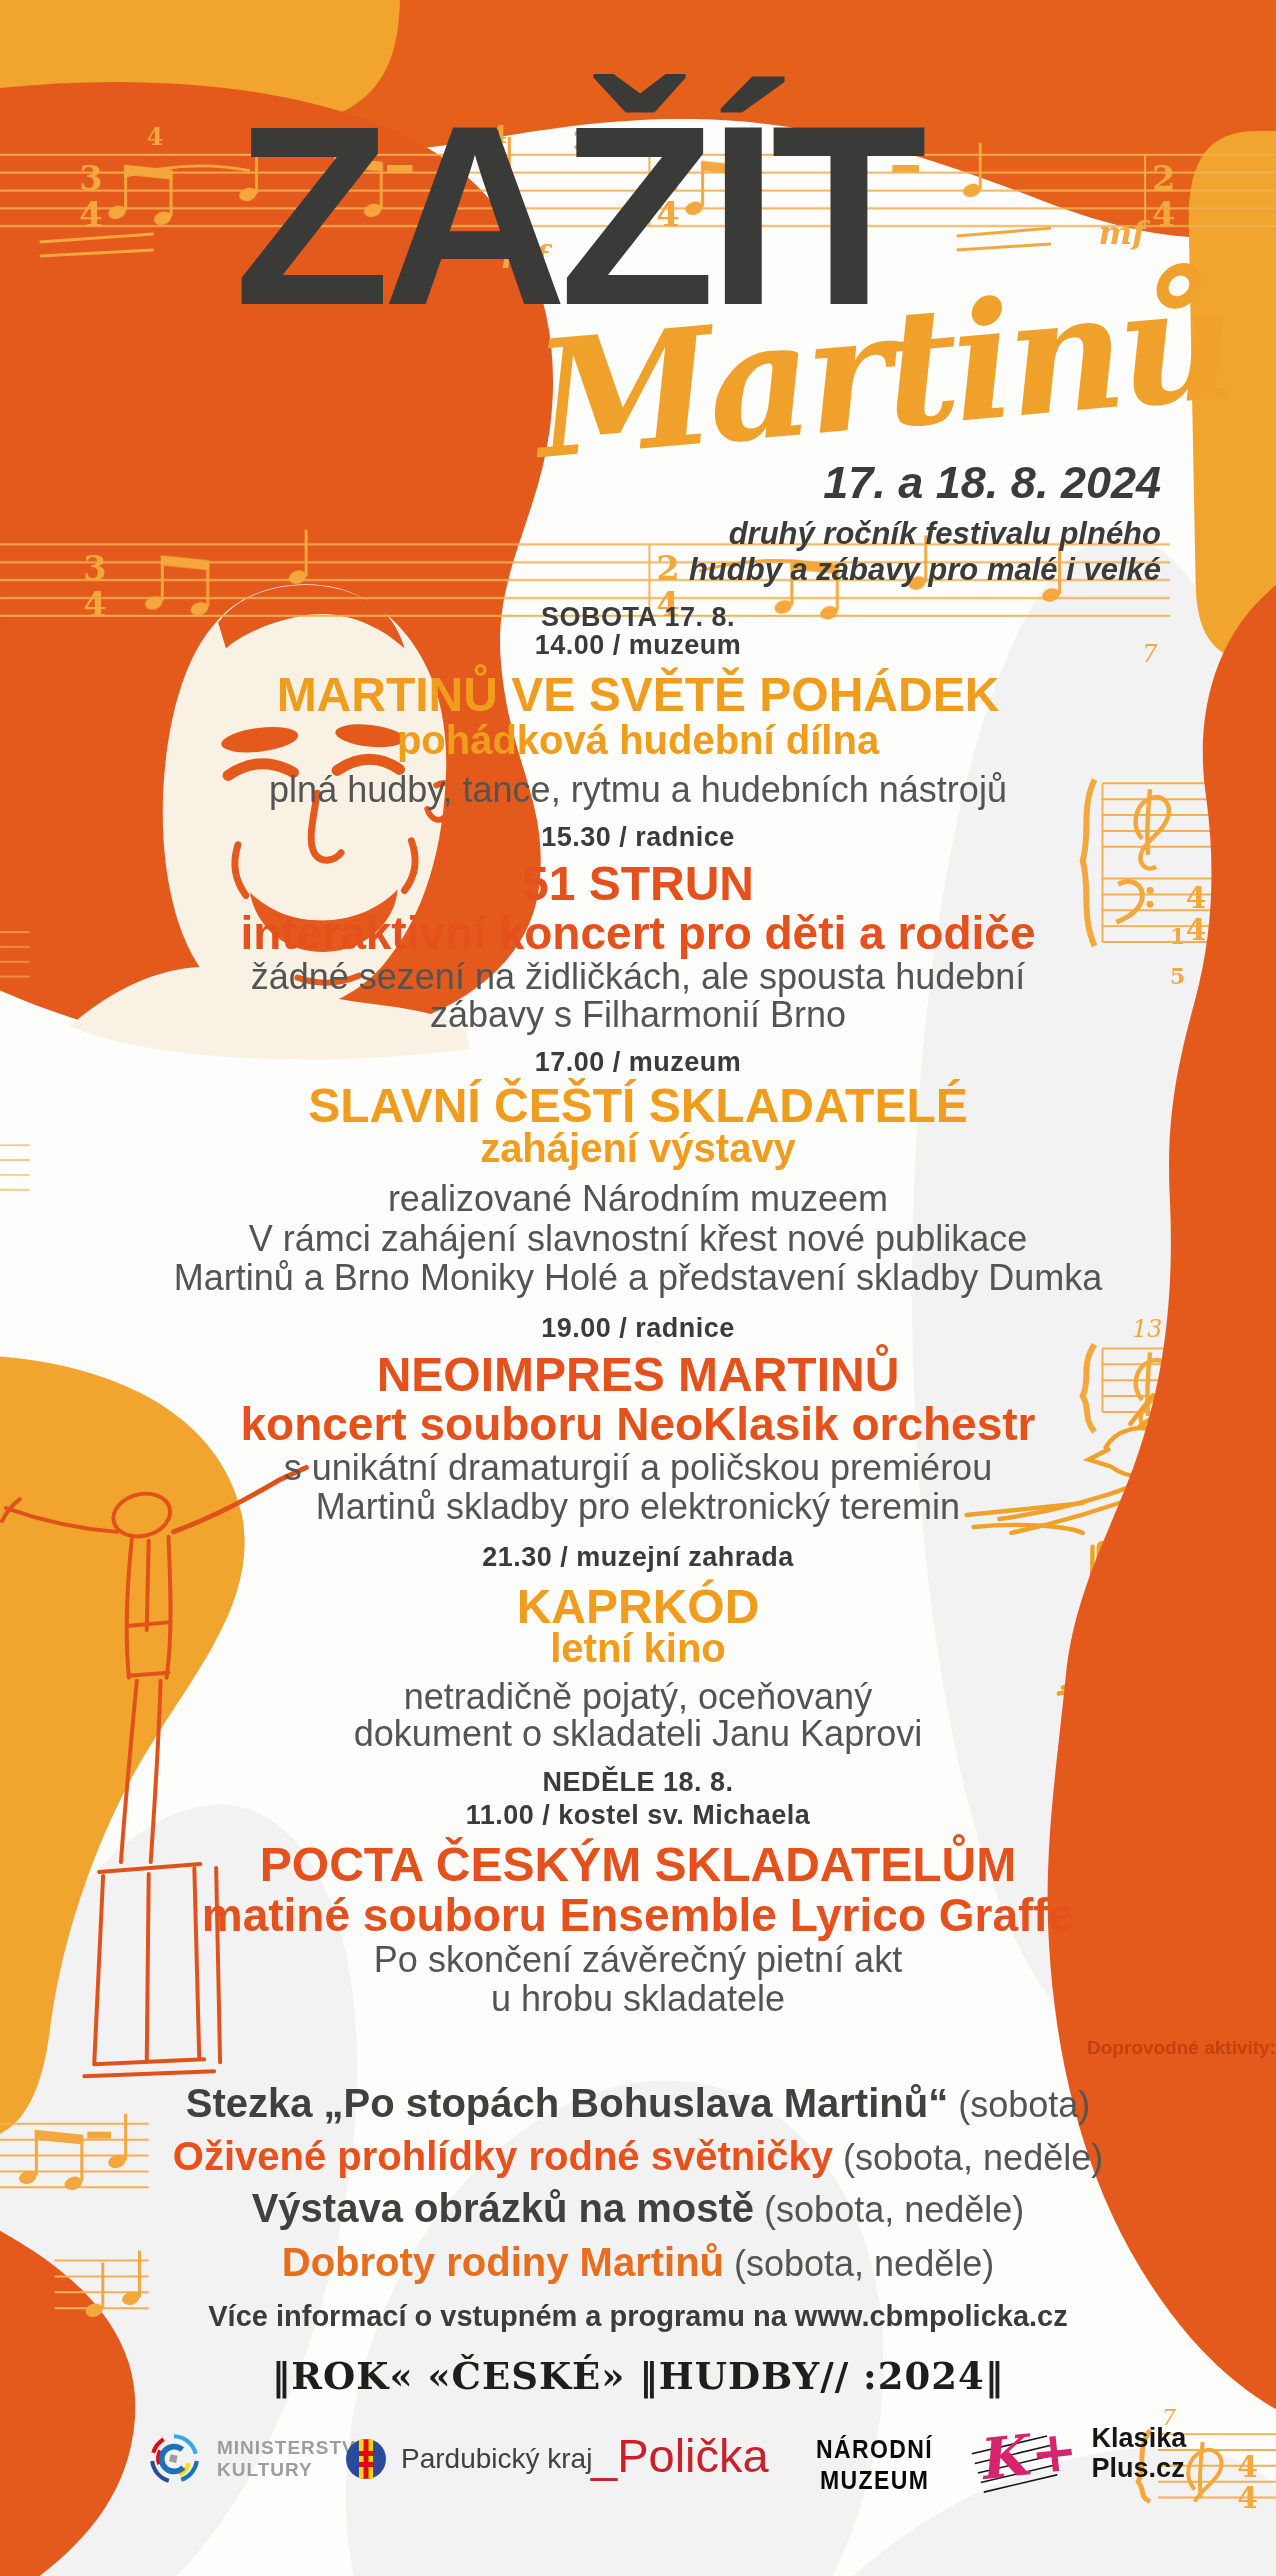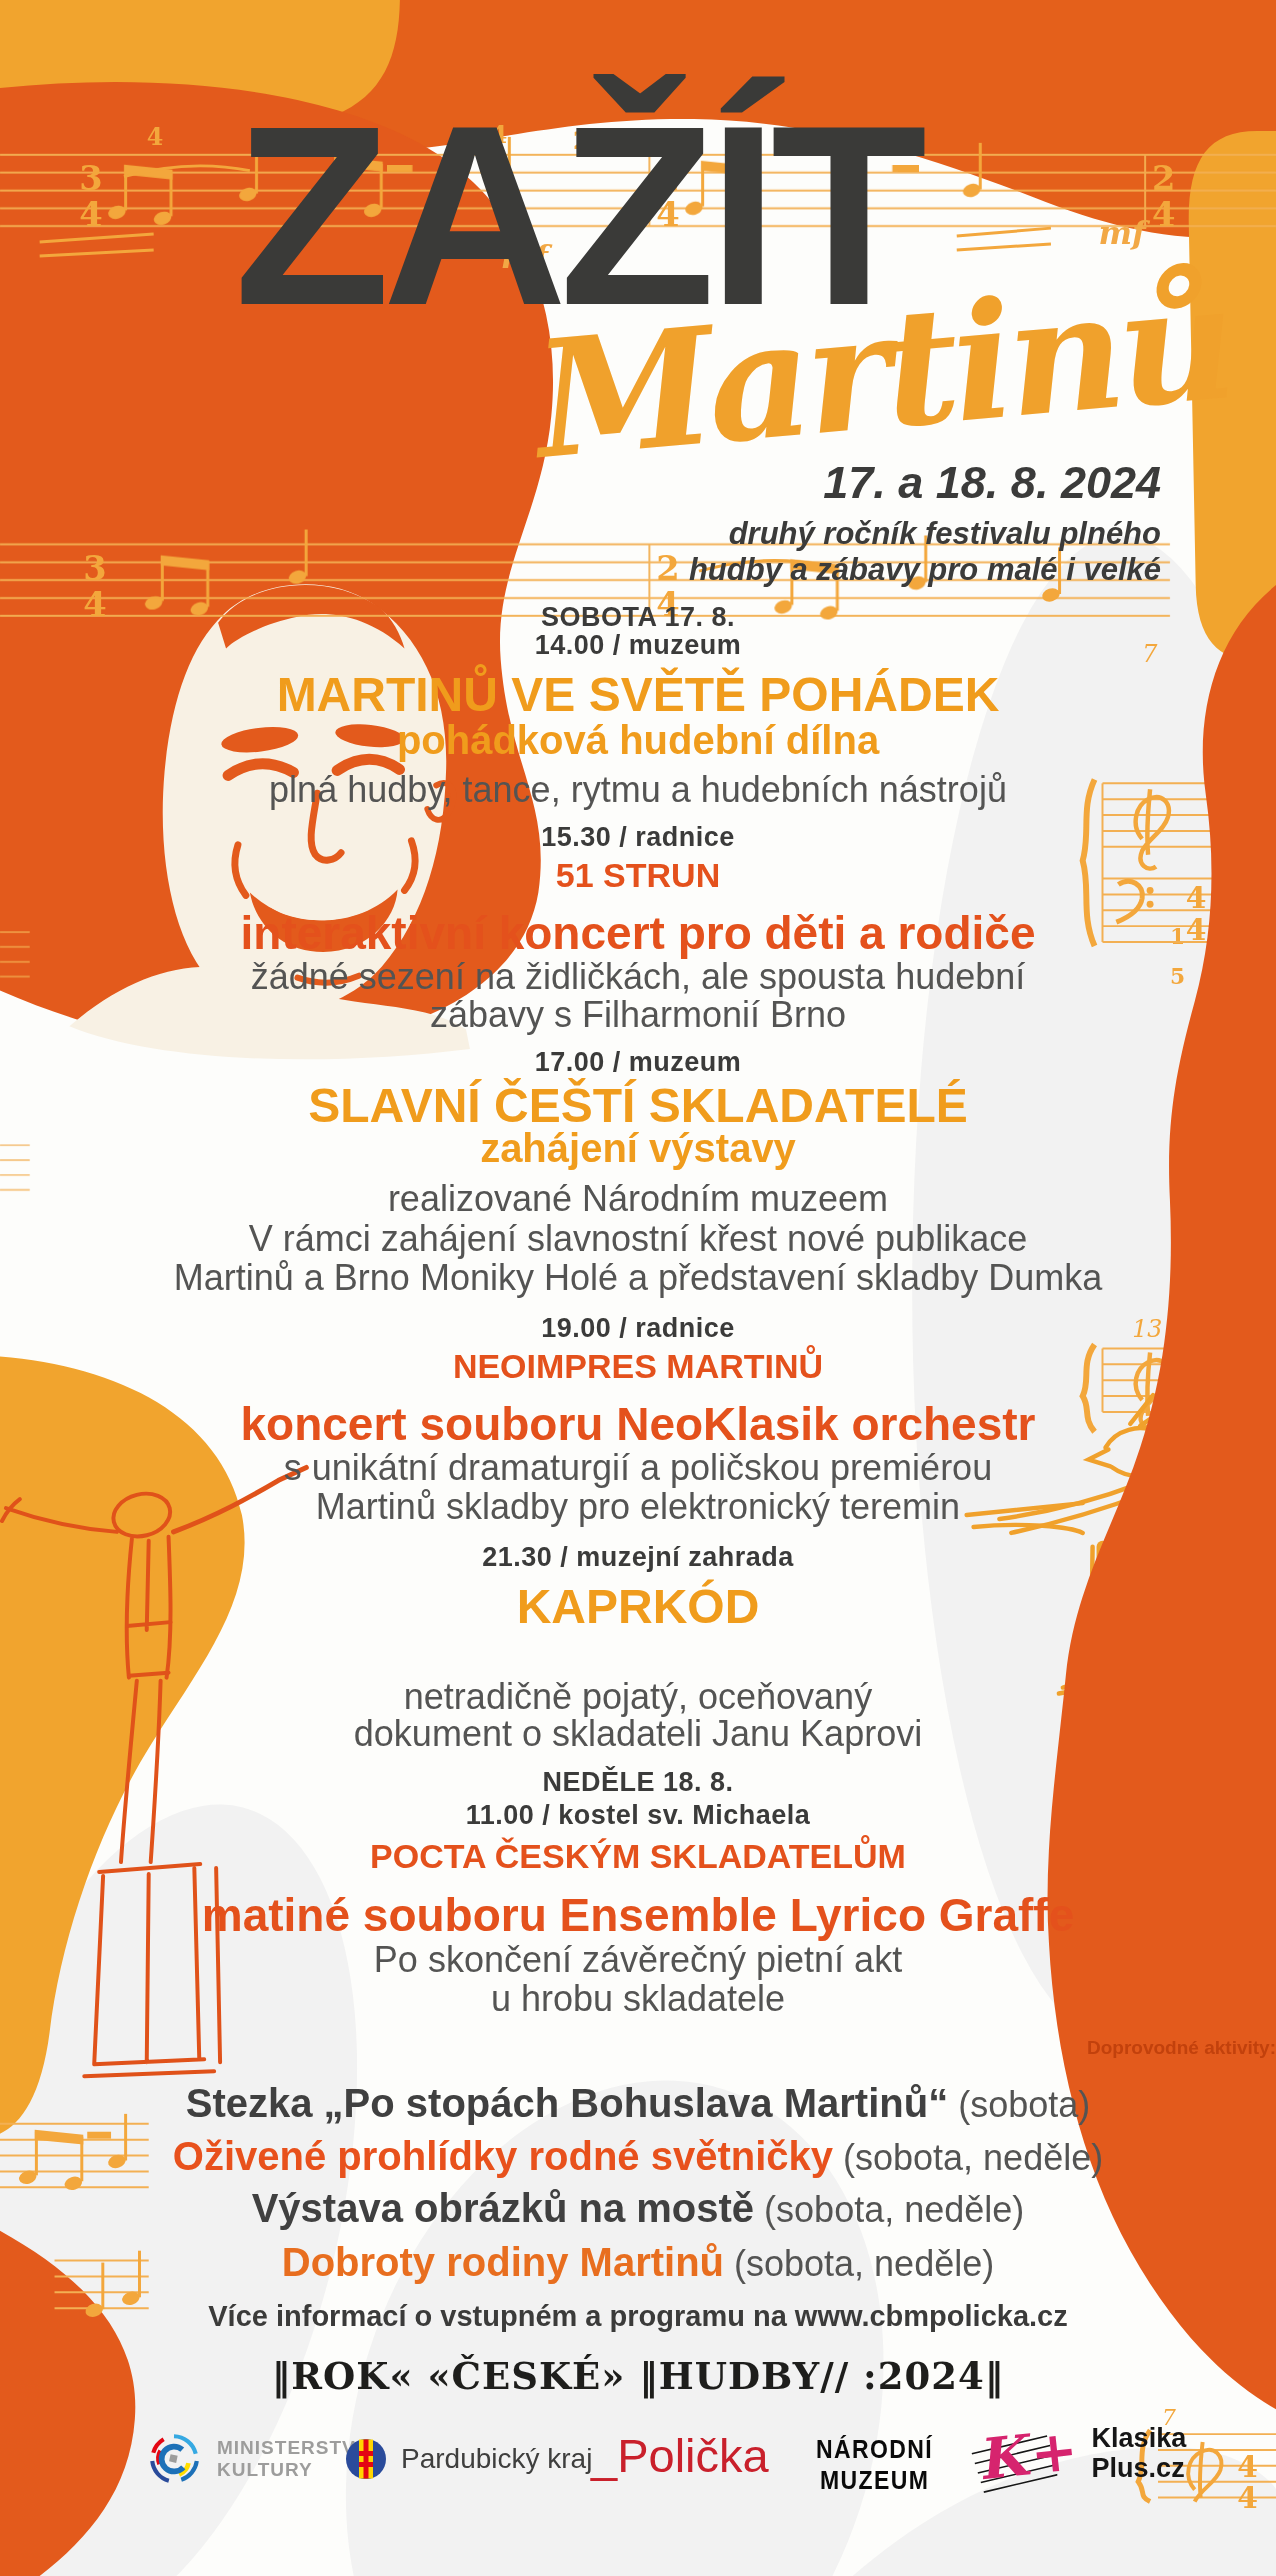--- a/index.html
+++ b/index.html
@@ -3,21 +3,21 @@
 <meta charset="utf-8">
 <style>
   html,body{margin:0;padding:0;background:#e9e9e9;}
   .poster{position:relative;width:1276px;height:2576px;background:#FDFDFB;overflow:hidden;
           font-family:"Liberation Sans",sans-serif;}
   .bg{position:absolute;inset:0;width:1276px;height:2576px;}
   .line{position:absolute;left:0;right:0;text-align:center;white-space:nowrap;}
   .t-day,.t-time{font-size:27px;font-weight:700;color:#3B3B3A;letter-spacing:0.5px;}
   .t-amber-caps{font-size:48px;font-weight:700;color:#F09C1C;}
   .t-amber{font-size:40px;font-weight:700;color:#F09C1C;}
-  .t-red-caps{font-size:34px;font-weight:700;color:#E4511C;}
+  .t-red-caps{font-size:48px;font-weight:700;color:#E4511C;}
   .t-red{font-size:46px;font-weight:700;color:#E4511C;}
   .t-body{font-size:36px;font-weight:400;color:#545453;}
   .t-label{font-size:19px;font-weight:700;color:#c2410c;text-align:right;}
   .t-info{font-size:29px;font-weight:700;color:#3B3B3A;}
   .t-rok{font-family:"DejaVu Serif","DejaVu Sans",serif;font-size:37px;font-weight:700;color:#1E1E1C;letter-spacing:1px;}
   .t-activity{font-size:40px;font-weight:700;}
   .t-activity .note{font-size:36px;font-weight:400;color:#545453;margin-left:10px;}
   .c-gold{color:#404040;} .c-red{color:#E8511C;} .c-orange{color:#E86E1F;}
   .title{position:absolute;left:226px;top:87px;font-size:256px;font-weight:700;color:#3A3A38;
          letter-spacing:-8px;line-height:1;margin-left:8px;}
@@ -270,20 +270,21 @@
   <div class="line t-body" style="top:1257px">Martinů a Brno Moniky Holé a představení skladby Dumka</div>
 
   <div class="line t-time" style="top:1313px">19.00 / radnice</div>
   <div class="line t-red-caps" style="top:1347px">NEOIMPRES MARTINŮ</div>
   <div class="line t-red" style="top:1397px">koncert souboru NeoKlasik orchestr</div>
   <div class="line t-body" style="top:1447px">s unikátní dramaturgií a poličskou premiérou</div>
   <div class="line t-body" style="top:1486px">Martinů skladby pro elektronický teremin</div>
 
   <div class="line t-time" style="top:1542px">21.30 / muzejní zahrada</div>
   <div class="line t-amber-caps" style="top:1579px">KAPRKÓD</div>
+  <div class="line t-amber" style="top:1626px">letní kino</div>
   <div class="line t-body" style="top:1676px">netradičně pojatý, oceňovaný</div>
   <div class="line t-body" style="top:1713px">dokument o skladateli Janu Kaprovi</div>
 
   <div class="line t-day" style="top:1767px">NEDĚLE 18. 8.</div>
   <div class="line t-time" style="top:1800px">11.00 / kostel sv. Michaela</div>
   <div class="line t-red-caps" style="top:1837px">POCTA ČESKÝM SKLADATELŮM</div>
   <div class="line t-red" style="top:1888px">matiné souboru Ensemble Lyrico Graffe</div>
   <div class="line t-body" style="top:1939px">Po skončení závěrečný pietní akt</div>
   <div class="line t-body" style="top:1978px">u hrobu skladatele</div>
 

